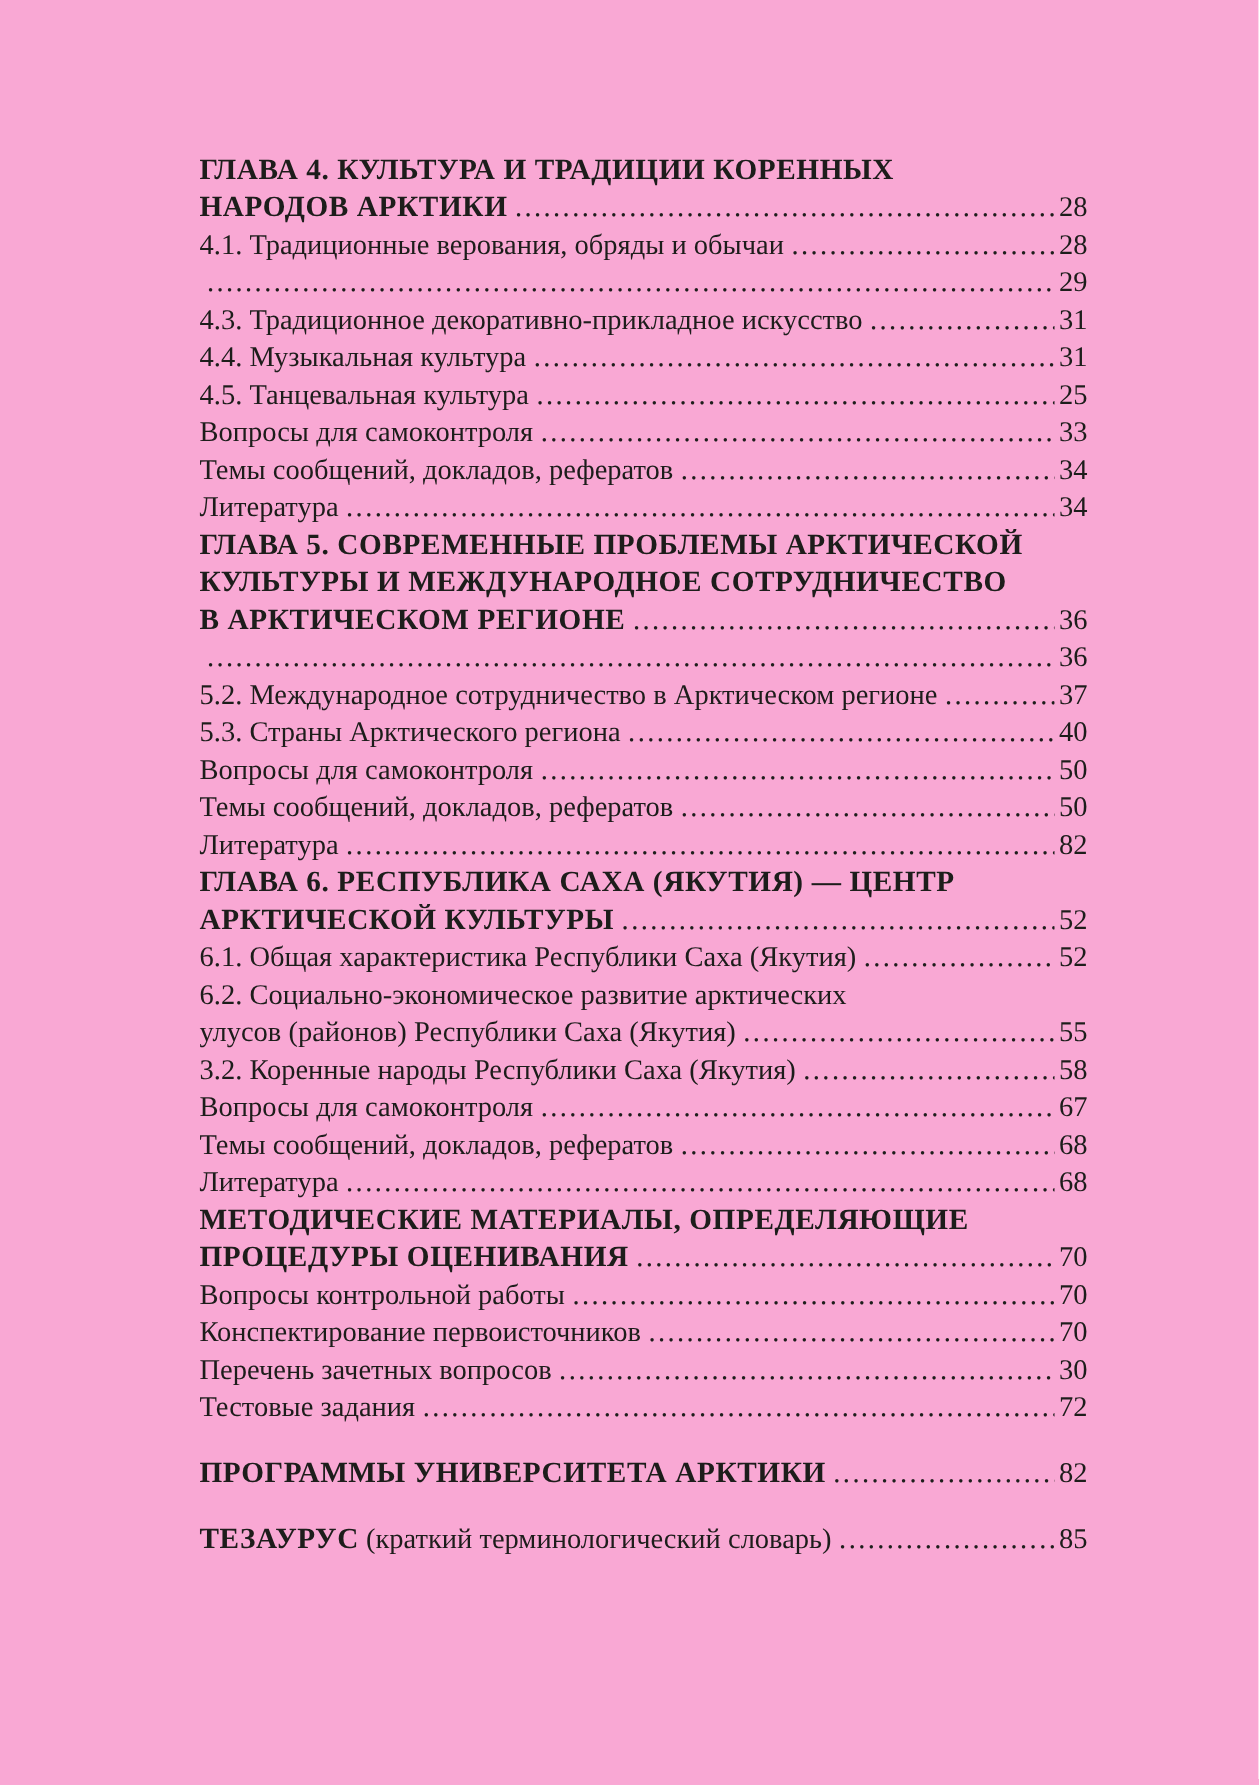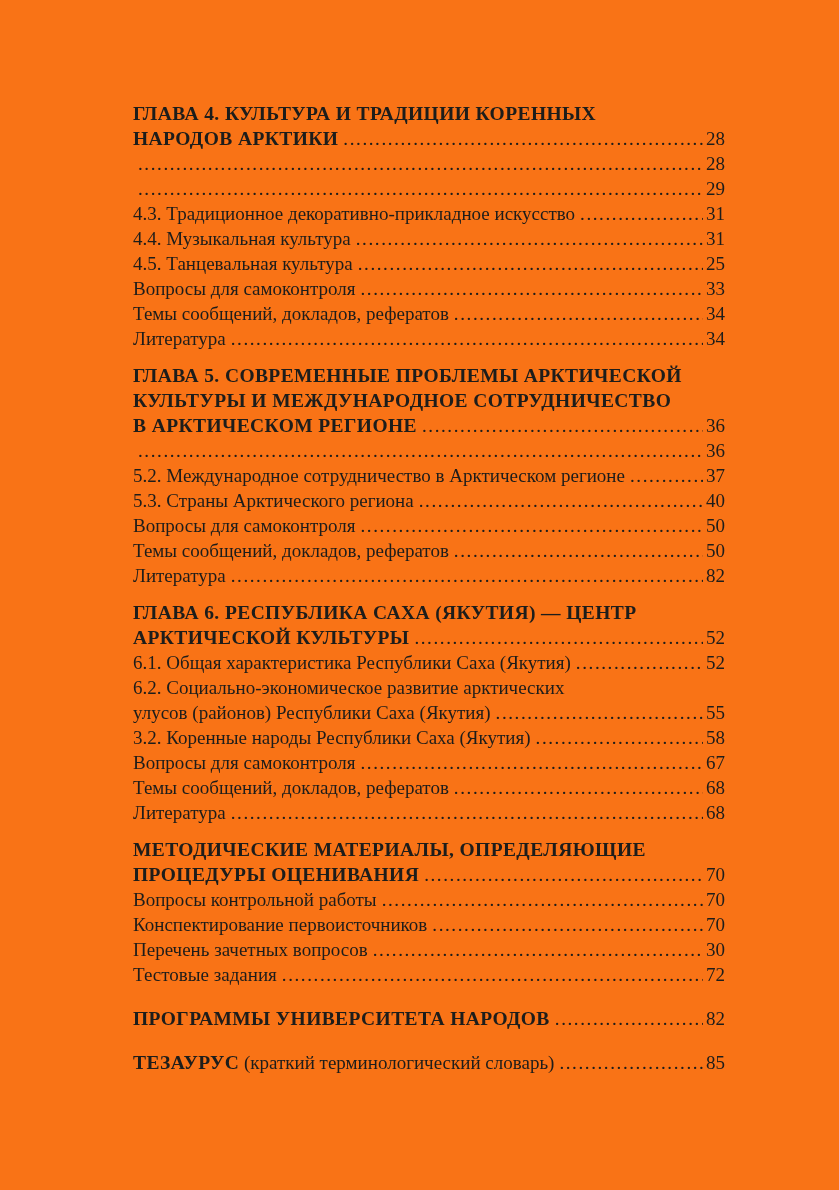--- a/index.html
+++ b/index.html
@@ -4,32 +4,31 @@
 <style>
   html, body {
     margin: 0;
     padding: 0;
     background: #ffffff;
   }
   .page {
     position: relative;
     width: 839px;
     height: 1190px;
-    background: #f97316;
+    background: #f9a8d4;
     overflow: hidden;
     font-family: "Liberation Serif", "DejaVu Serif", serif;
     color: #1d1d1b;
     box-sizing: border-box;
     padding: 101px 114px 40px 133px;
   }
   .toc {
     width: 100%;
   }
   .toc-section + .toc-section {
-    margin-top: 12px;
   }
   
   .toc-section:nth-child(5),
   .toc-section:nth-child(6) {
     margin-top: 19px;
   }
   .toc-row {
     display: flex;
     align-items: baseline;
     line-height: 25px;
@@ -72,20 +71,21 @@
       <div class="toc-section">
         <div class="toc-row bold">
           <span class="label">ГЛАВА 4. КУЛЬТУРА И ТРАДИЦИИ КОРЕННЫХ</span>
         </div>
         <div class="toc-row bold">
           <span class="label">НАРОДОВ АРКТИКИ</span>
           <span class="dots">............................................................................................................................................</span>
           <span class="page-num">28</span>
         </div>
         <div class="toc-row">
+          <span class="label">4.1. Традиционные верования, обряды и обычаи</span>
           <span class="dots">............................................................................................................................................</span>
           <span class="page-num">28</span>
         </div>
         <div class="toc-row">
           <span class="dots">............................................................................................................................................</span>
           <span class="page-num">29</span>
         </div>
         <div class="toc-row">
           <span class="label">4.3. Традиционное декоративно-прикладное искусство</span>
           <span class="dots">............................................................................................................................................</span>
@@ -227,21 +227,21 @@
           <span class="page-num">30</span>
         </div>
         <div class="toc-row">
           <span class="label">Тестовые задания</span>
           <span class="dots">............................................................................................................................................</span>
           <span class="page-num">72</span>
         </div>
       </div>
       <div class="toc-section">
         <div class="toc-row bold">
-          <span class="label">ПРОГРАММЫ УНИВЕРСИТЕТА НАРОДОВ</span>
+          <span class="label">ПРОГРАММЫ УНИВЕРСИТЕТА АРКТИКИ</span>
           <span class="dots">............................................................................................................................................</span>
           <span class="page-num">82</span>
         </div>
       </div>
       <div class="toc-section">
         <div class="toc-row">
           <span class="label"><span class="bold">ТЕЗАУРУС</span><span> (краткий терминологический словарь)</span></span>
           <span class="dots">............................................................................................................................................</span>
           <span class="page-num">85</span>
         </div>

